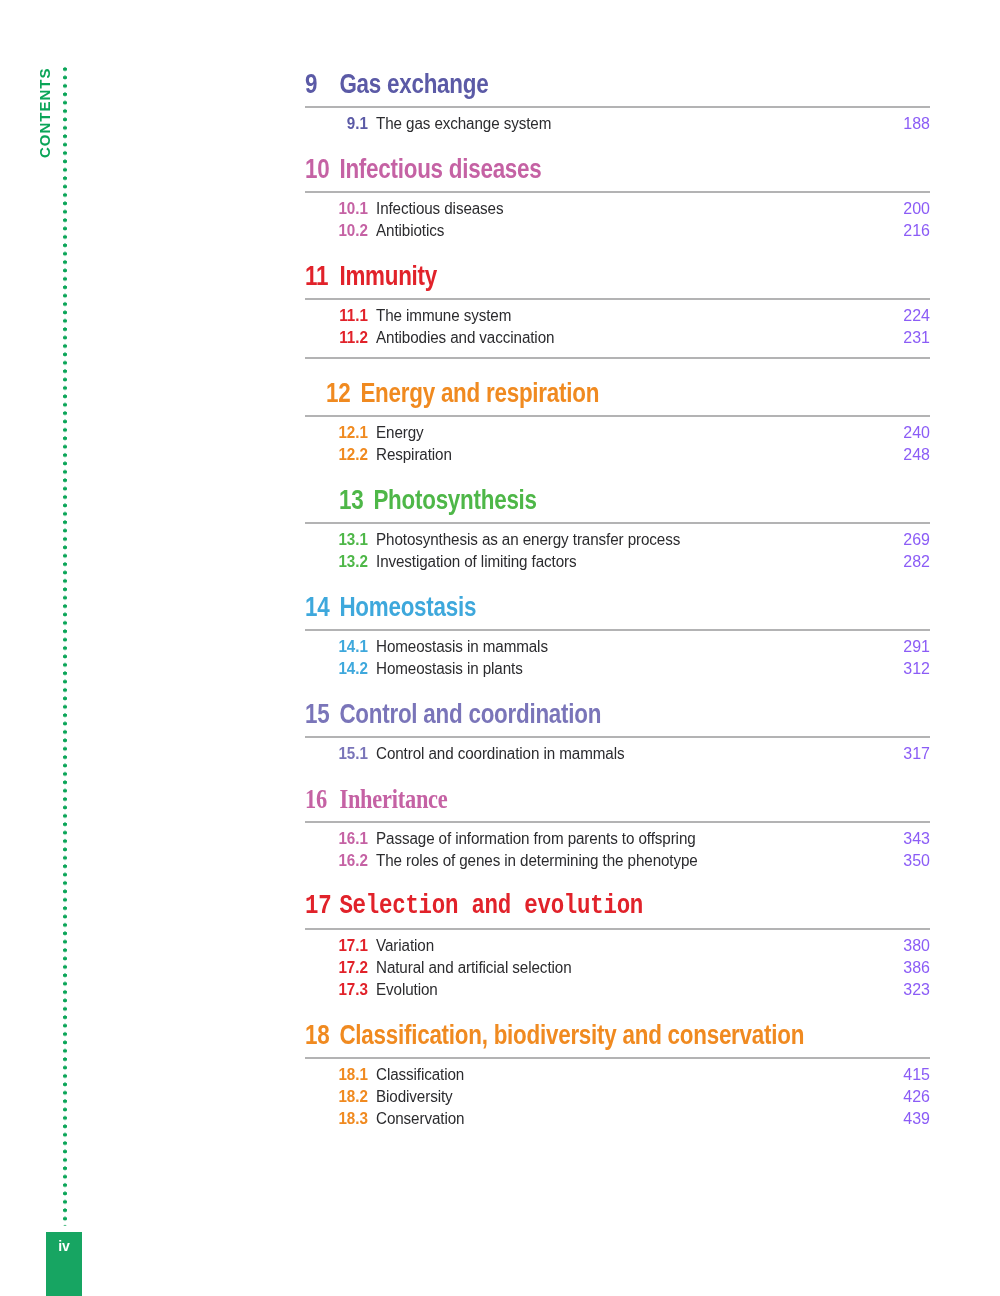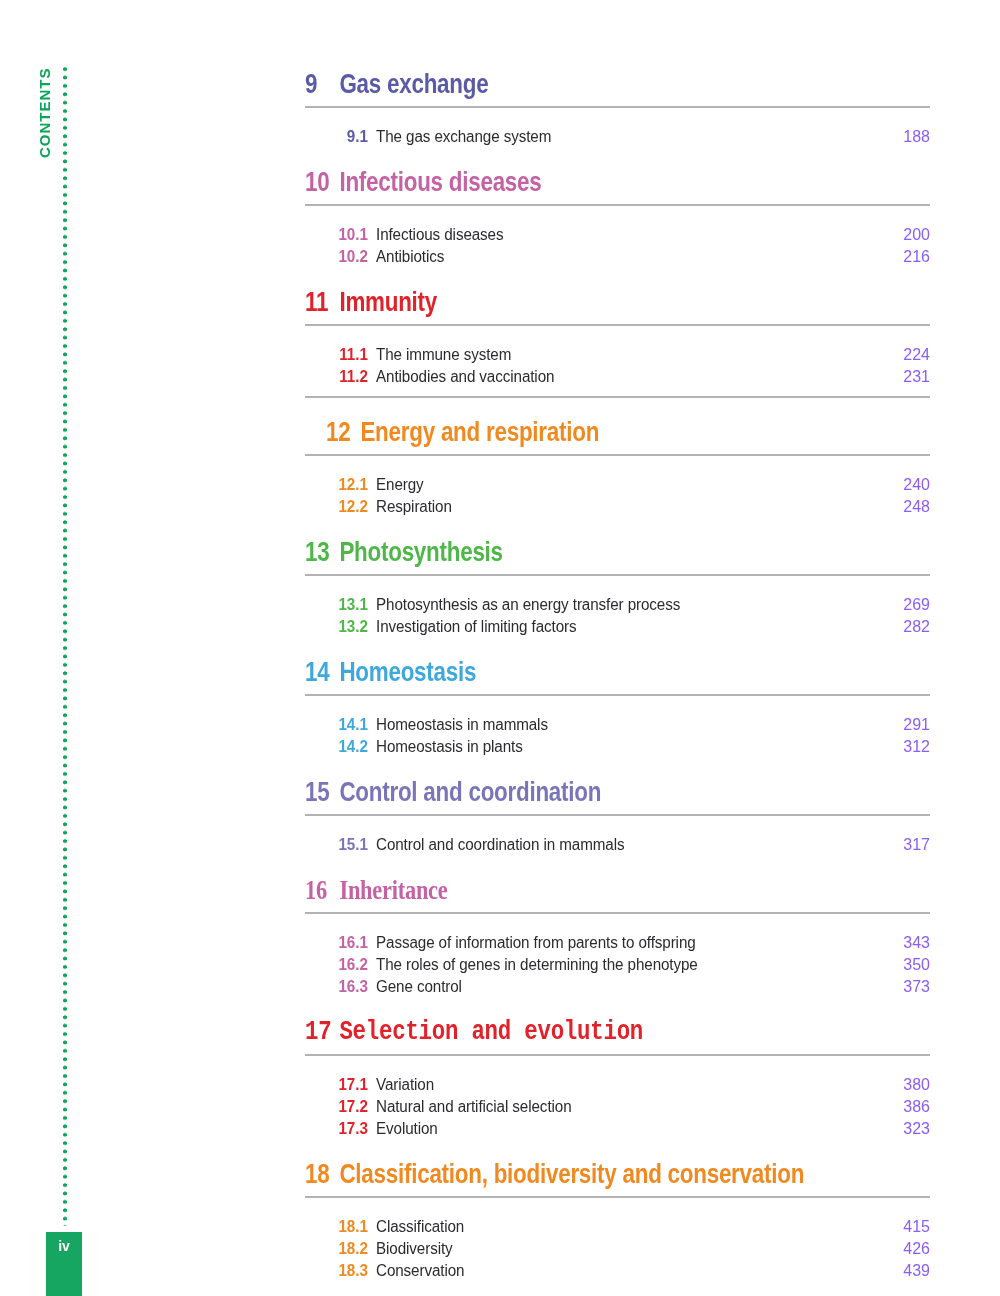--- a/index.html
+++ b/index.html
@@ -60,21 +60,21 @@
     white-space:nowrap;
   }
   .heading-inner {
     display:inline-flex;
     transform:scaleX(0.8);
     transform-origin:left center;
     letter-spacing:-0.3px;
   }
   .ch-num { display:inline-block; width:43px; flex:none; }
   .rule { height:2px; background:#b3b3b4; margin-top:8px; }
-  .entries { margin-top:18px; }
+  .entries { margin-top:5px; }
   .entry {
     display:flex;
     align-items:baseline;
     line-height:22px;
     font-size:16px;
   }
   .e-num {
     flex:none;
     width:63px;
     text-align:right;
@@ -196,21 +196,21 @@
 
   <div class="entry">
     <span class="e-num" style="color: rgb(240, 138, 32);">12.2</span>
     <span class="e-title">Respiration</span>
     <span class="e-page">248</span>
   </div>
 </div>
   </section>
 
   <section class="chapter-block">
-    <div class="chapter-heading" style="color: rgb(78, 183, 72);">
+    <div class="chapter-heading" style="color: rgb(78, 183, 72); margin-left: 34px;">
       <span class="heading-inner">
         <span class="ch-num">13</span>
           <span class="ch-title">Photosynthesis</span>
       </span>
     </div>
     <div class="rule"></div>
     <div class="entries">
   <div class="entry">
     <span class="e-num" style="color: rgb(78, 183, 72);">13.1</span>
     <span class="e-title">Photosynthesis as an energy transfer process</span>
@@ -280,25 +280,20 @@
     <span class="e-title">Passage of information from parents to offspring</span>
     <span class="e-page">343</span>
   </div>
 
   <div class="entry">
     <span class="e-num" style="color: rgb(197, 98, 164);">16.2</span>
     <span class="e-title">The roles of genes in determining the phenotype</span>
     <span class="e-page">350</span>
   </div>
 
-  <div class="entry">
-    <span class="e-num" style="color: rgb(197, 98, 164);">16.3</span>
-    <span class="e-title">Gene control</span>
-    <span class="e-page">373</span>
-  </div>
 </div>
   </section>
 
   <section class="chapter-block">
     <div class="chapter-heading" style="color: rgb(225, 34, 42); font-family: Liberation Mono, monospace;">
       <span class="heading-inner">
         <span class="ch-num">17</span>
           <span class="ch-title">Selection and evolution</span>
       </span>
     </div>

